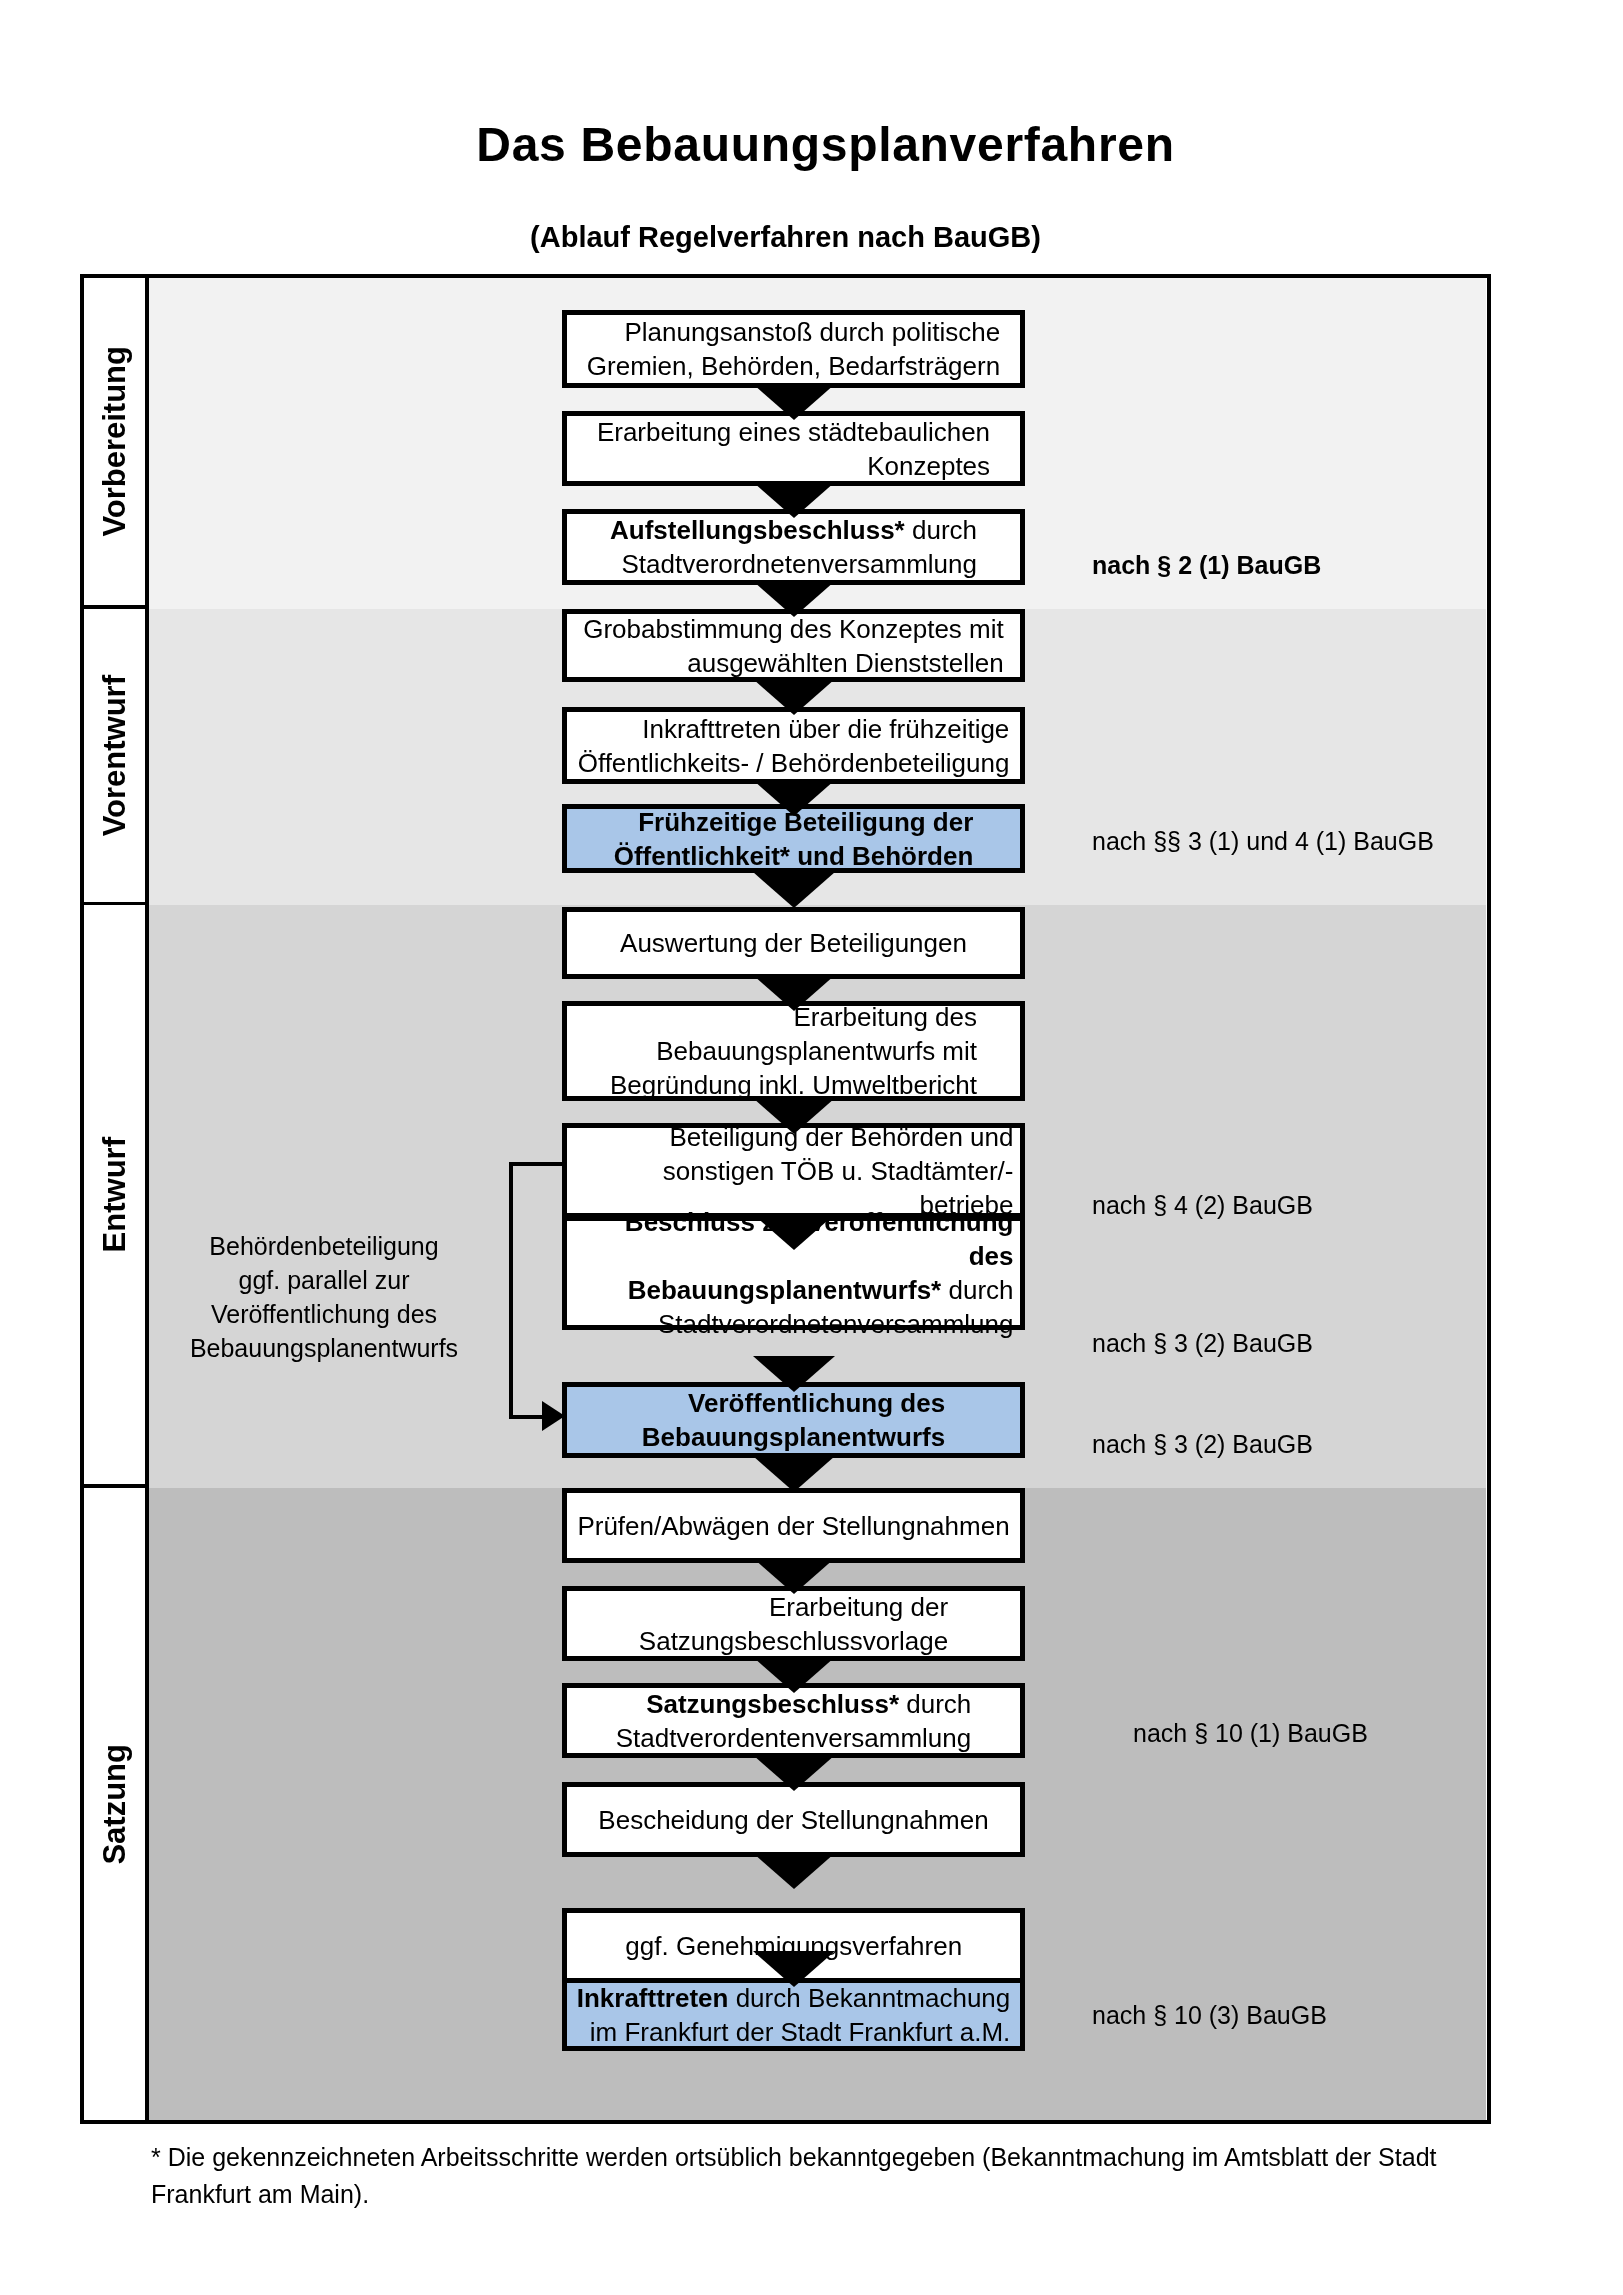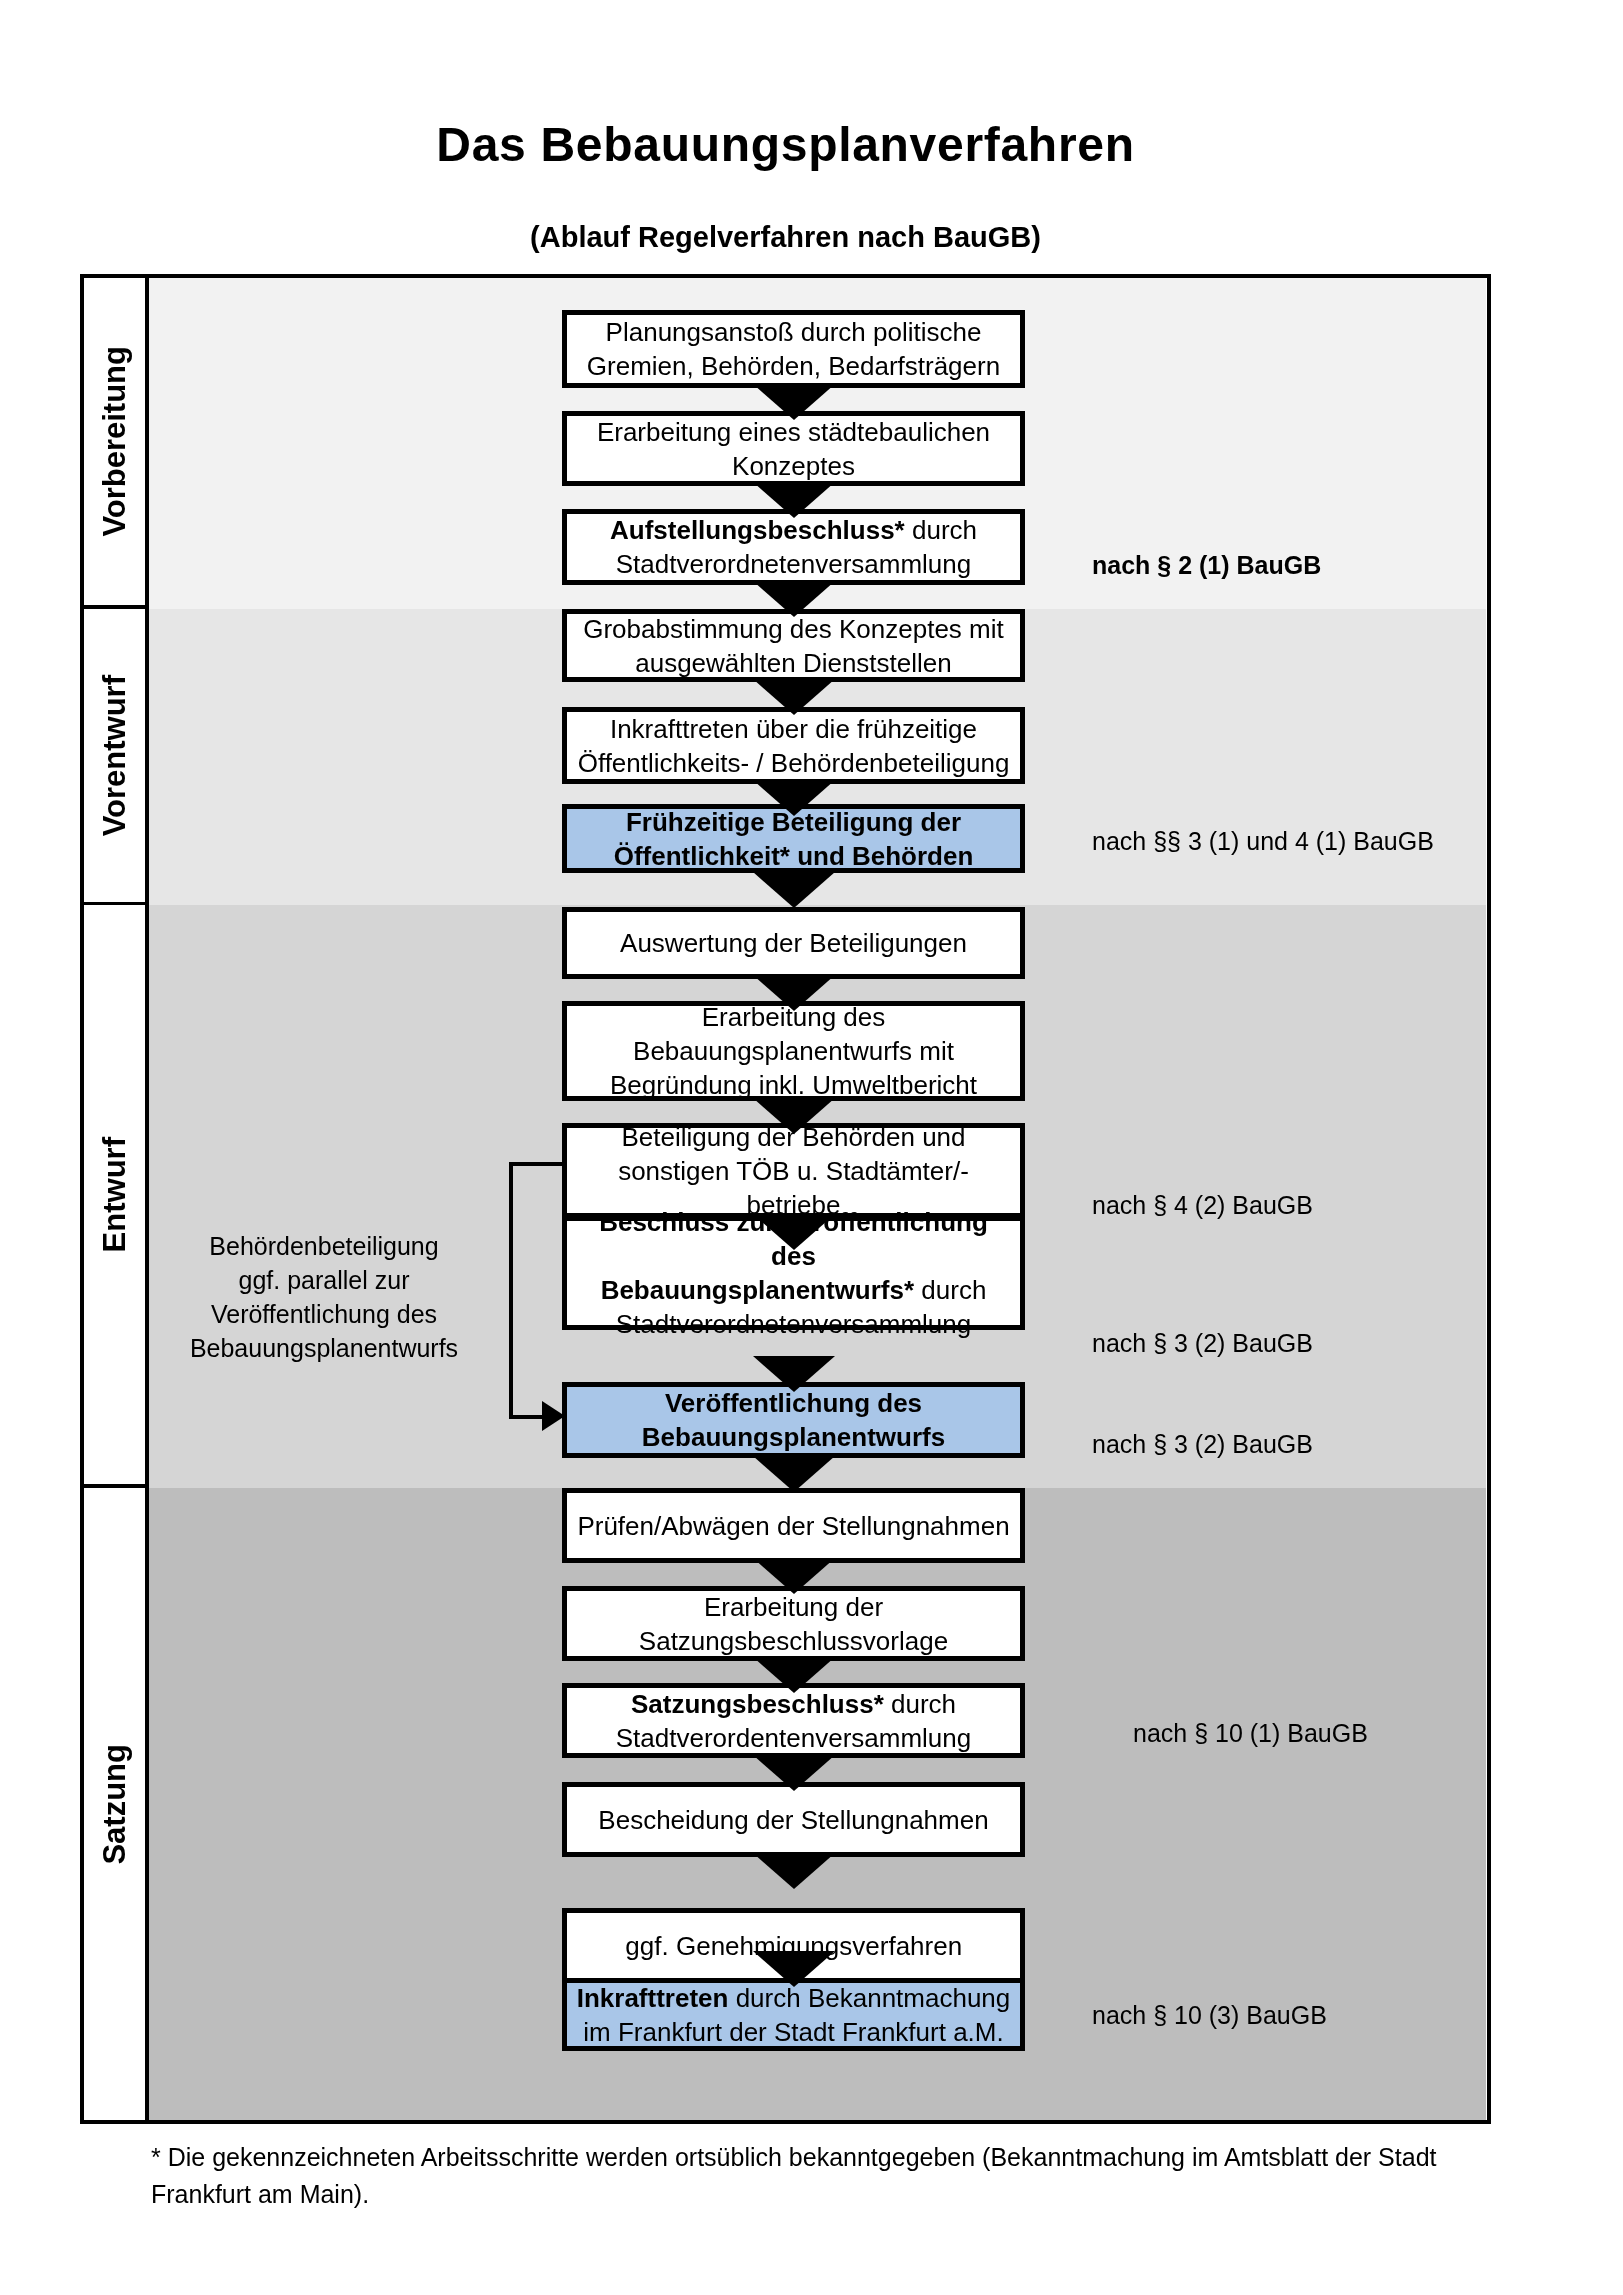--- a/index.html
+++ b/index.html
@@ -1,20 +1,20 @@
 <!DOCTYPE html>
 <html style="font-size:10.5px"><head>
 <meta charset="utf-8">
 <style>
   html,body{margin:0;padding:0;background:#ffffff;}
   #page{position:relative;width:1623px;height:2295px;background:#ffffff;
         font-family:"Liberation Sans", sans-serif;color:#000;overflow:hidden;}
 
   .title{position:absolute;left:0;top:117px;width:1571px;text-align:center;
-         font-size:48px;font-weight:bold;letter-spacing:0.7px;}
+         font-size:48px;font-weight:bold;letter-spacing:0.7px;padding-left:40px;}
   .subtitle{position:absolute;left:0;top:221px;width:1571px;text-align:center;
             font-size:29px;font-weight:bold;}
 
   
   .frame{position:absolute;left:80px;top:274px;width:1411px;height:1850px;
          border:4.6px solid #000;box-sizing:border-box;}
 
   
   .row{position:absolute;left:0;width:1402px;}
   .row1{top:0;height:331px;background:#f2f2f2;}
@@ -30,21 +30,21 @@
   .cell2{top:331px;height:297px;}
   .cell3{top:627px;height:583px;}
   .cell4{top:1210px;height:632px;}
   .phase-label{writing-mode:vertical-rl;transform:rotate(180deg);
                font-size:31px;font-weight:bold;white-space:nowrap;}
 
   
   .fbox{position:absolute;left:562px;width:463px;background:#ffffff;
         border:5.2px solid #000;box-sizing:border-box;z-index:2;
         display:flex;align-items:center;justify-content:center;
-        text-align:center;font-size:26px;line-height:34px;white-space:pre-line;
+        text-align:right;font-size:26px;line-height:34px;white-space:pre-line;
         padding:1.3px 6.5px;}
   .fbox.blue{background:#a9c6e8;}
   .fbox .b{font-weight:bold;}
 
   .b1{top:310px;height:78px;}
   .b2{top:411px;height:75px;}
   .b3{top:509px;height:76px;}
   .b4{top:609px;height:73px;}
   .b5{top:707px;height:77px;}
   .b6{top:804px;height:69px;}

